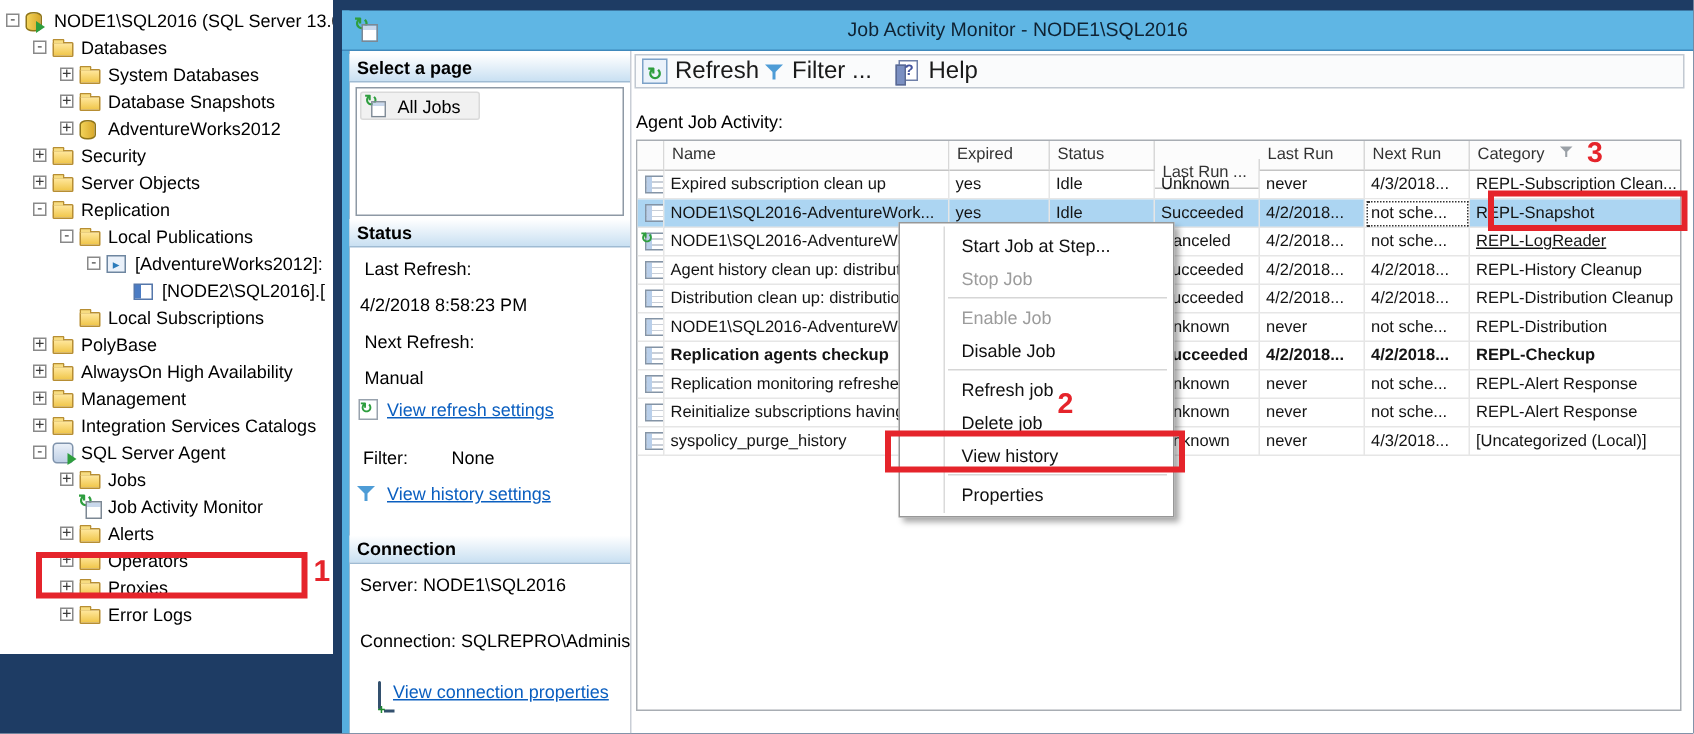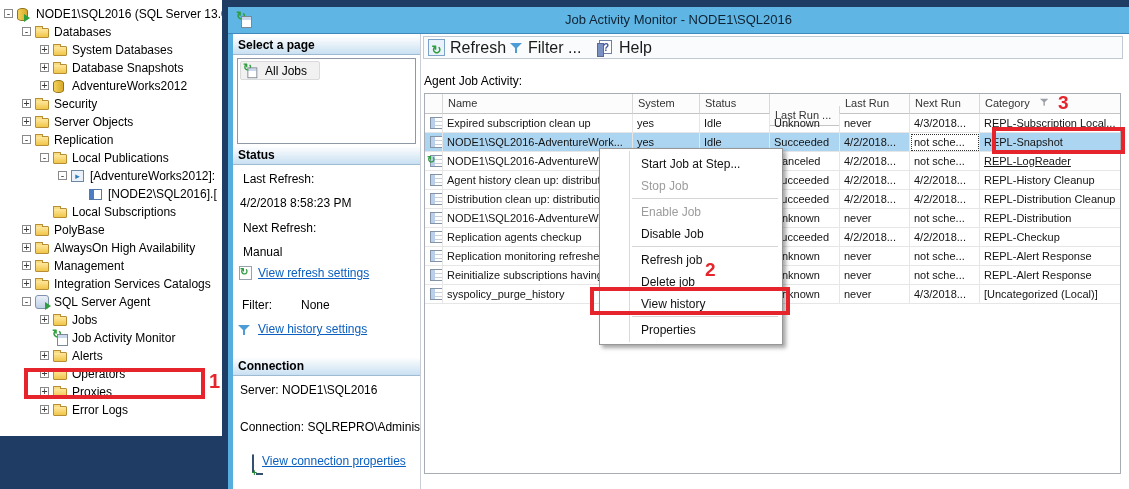--- a/index.html
+++ b/index.html
@@ -312,37 +312,37 @@
     <span class="help-ic" style="left:175px;top:3px"></span>
     <span class="t" style="left:195px">Help</span>
   </div>
   <div class="abs" id="grid-label">Agent Job Activity:</div>
 
   
   <div class="abs" id="grid">
     <div id="grid-header">
         <div class="hcell" style="left: 0px; width: 18px;"></div>
         <div class="hcell" style="left: 18px; width: 190px;">Name</div>
-        <div class="hcell" style="left: 208px; width: 67px;">System</div>
+        <div class="hcell" style="left: 208px; width: 67px;">Expired</div>
         <div class="hcell" style="left: 275px; width: 70px;">Status</div>
         <div class="hcell" style="left: 345px; width: 70px; margin-top: 12px;">Last Run ...</div>
         <div class="hcell" style="left: 415px; width: 70px;">Last Run</div>
         <div class="hcell" style="left: 485px; width: 70px;">Next Run</div>
         <div class="hcell" style="left: 555px; width: 141px;">Category<span class="funnel"></span></div>
       </div>
     <div id="grid-body">
         <div class="grow" style="top: 20px;">
           <div class="gcell" style="left: 0px; width: 18px;"><span class="job-ic"></span></div>
           <div class="gcell" style="left: 18px; width: 190px;">Expired subscription clean up</div>
           <div class="gcell" style="left: 208px; width: 67px;">yes</div>
           <div class="gcell" style="left: 275px; width: 70px;">Idle</div>
           <div class="gcell" style="left: 345px; width: 70px;">Unknown</div>
           <div class="gcell" style="left: 415px; width: 70px;">never</div>
           <div class="gcell" style="left: 485px; width: 70px;">4/3/2018...</div>
-          <div class="gcell" style="left: 555px; width: 141px;">REPL-Subscription Local...</div>
+          <div class="gcell" style="left: 555px; width: 141px;">REPL-Subscription Clean...</div>
         </div>
         <div class="grow sel" style="top: 39px;">
           <div class="gcell" style="left: 0px; width: 18px;"><span class="job-ic"></span></div>
           <div class="gcell" style="left: 18px; width: 190px;">NODE1\SQL2016-AdventureWork...</div>
           <div class="gcell" style="left: 208px; width: 67px;">yes</div>
           <div class="gcell" style="left: 275px; width: 70px;">Idle</div>
           <div class="gcell" style="left: 345px; width: 70px;">Succeeded</div>
           <div class="gcell" style="left: 415px; width: 70px;">4/2/2018...</div>
           <div class="gcell focus-cell" style="left: 485px; width: 70px;">not sche...</div>
           <div class="gcell" style="left: 555px; width: 141px;">REPL-Snapshot</div>
@@ -380,21 +380,21 @@
         <div class="grow" style="top: 115px;">
           <div class="gcell" style="left: 0px; width: 18px;"><span class="job-ic"></span></div>
           <div class="gcell" style="left: 18px; width: 190px;">NODE1\SQL2016-AdventureWorks2012...</div>
           <div class="gcell" style="left: 208px; width: 67px;">yes</div>
           <div class="gcell" style="left: 275px; width: 70px;">Idle</div>
           <div class="gcell" style="left: 345px; width: 70px;">Unknown</div>
           <div class="gcell" style="left: 415px; width: 70px;">never</div>
           <div class="gcell" style="left: 485px; width: 70px;">not sche...</div>
           <div class="gcell" style="left: 555px; width: 141px;">REPL-Distribution</div>
         </div>
-        <div class="grow" style="top: 134px;">
+        <div class="grow" style="top: 134px; font-weight: bold;">
           <div class="gcell" style="left: 0px; width: 18px;"><span class="job-ic"></span></div>
           <div class="gcell" style="left: 18px; width: 190px;">Replication agents checkup</div>
           <div class="gcell" style="left: 208px; width: 67px;">yes</div>
           <div class="gcell" style="left: 275px; width: 70px;">Idle</div>
           <div class="gcell" style="left: 345px; width: 70px;">Succeeded</div>
           <div class="gcell" style="left: 415px; width: 70px;">4/2/2018...</div>
           <div class="gcell" style="left: 485px; width: 70px;">4/2/2018...</div>
           <div class="gcell" style="left: 555px; width: 141px;">REPL-Checkup</div>
         </div>
         <div class="grow" style="top: 153px;">

